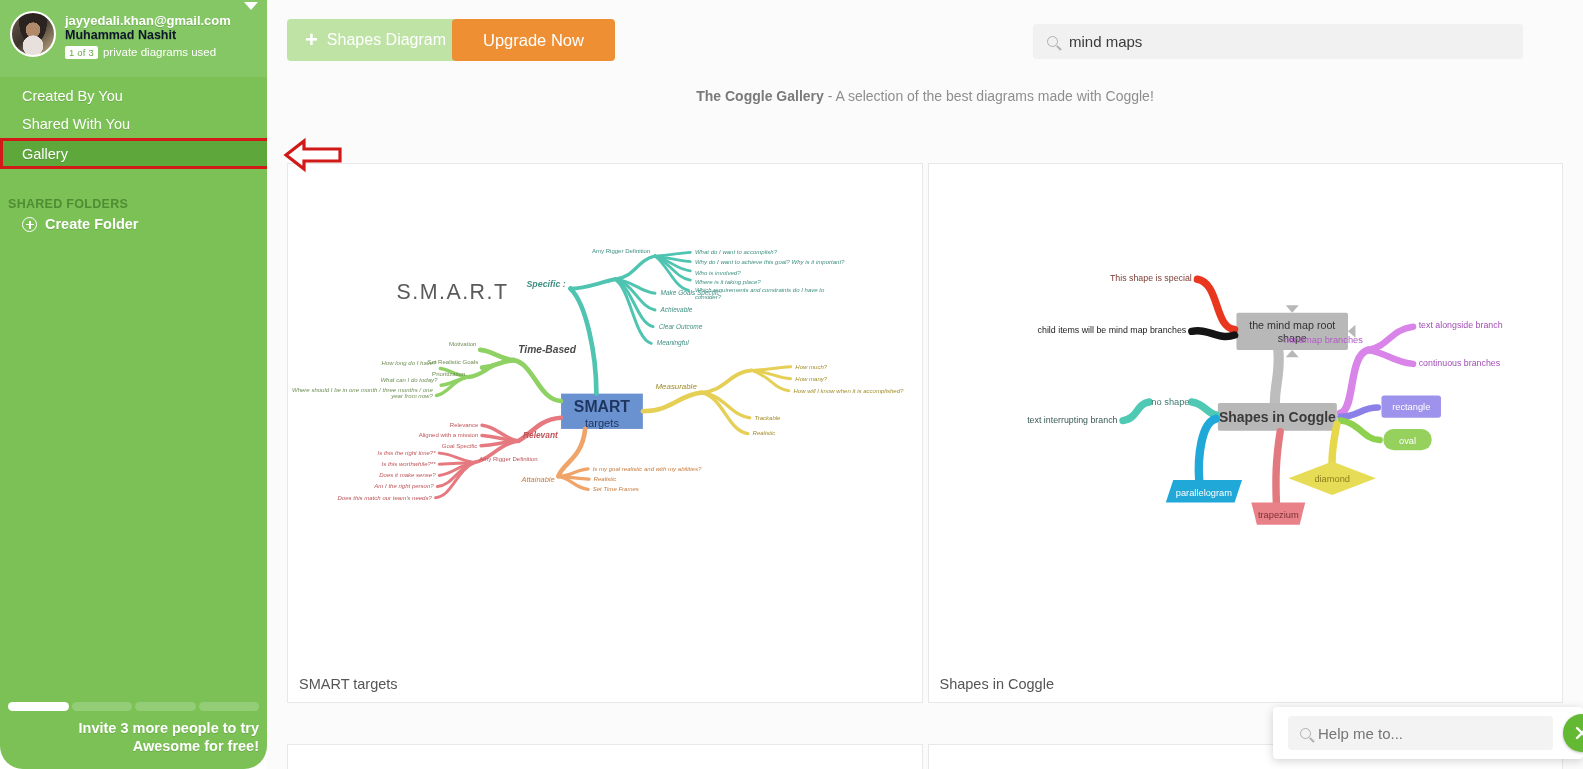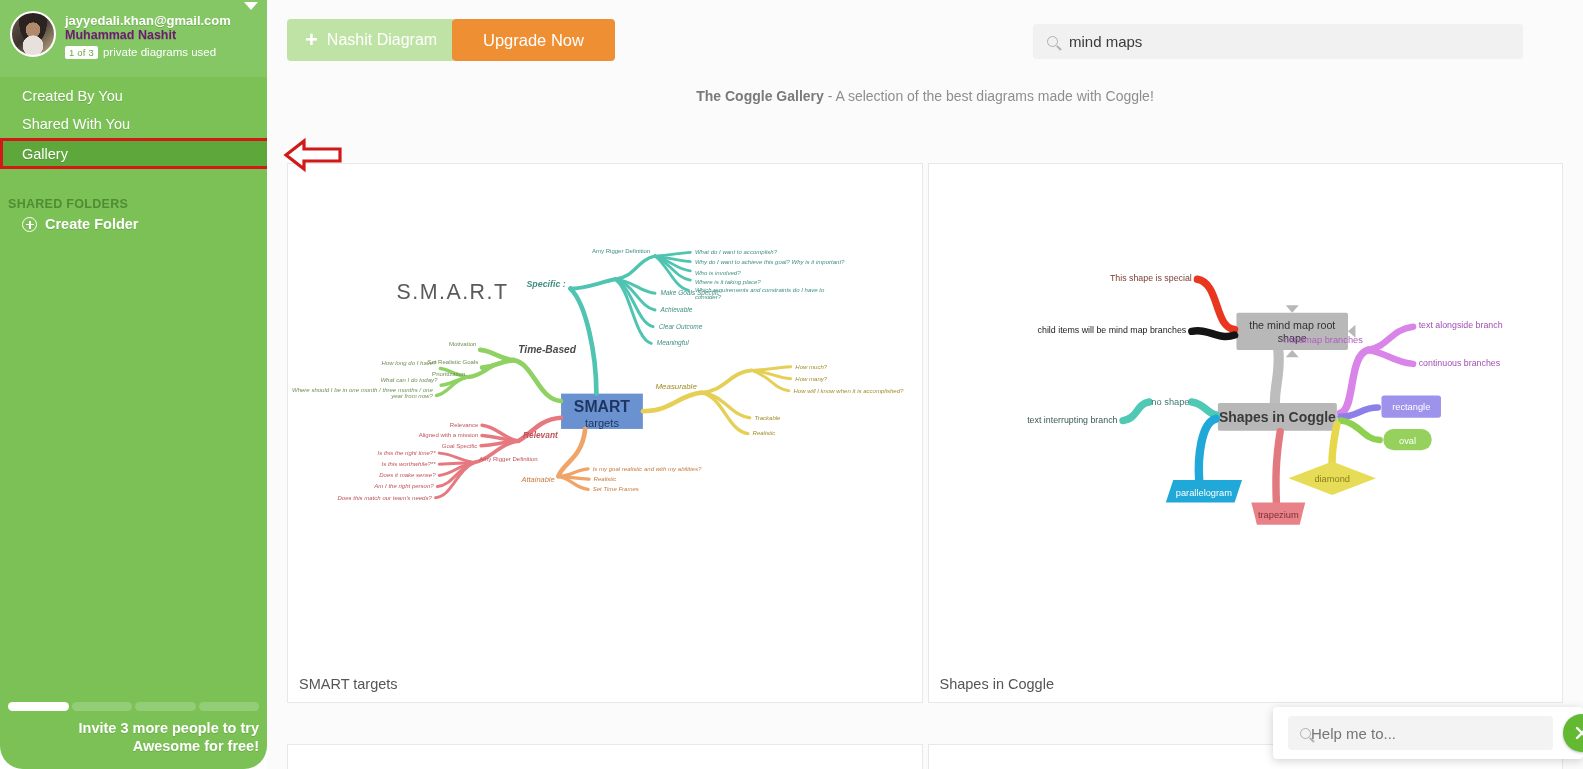--- a/index.html
+++ b/index.html
@@ -31,21 +31,21 @@
       radial-gradient(ellipse at 50% 22%, #2a2320 0 46%, rgba(0,0,0,0) 47%),
       linear-gradient(135deg,#6b5a4c 0%,#3b332c 45%,#c8b18a 100%);
     overflow:hidden;
   }
   #account-text{ margin-left:9px; padding-top:5px; line-height:1.18; }
   #account-email{
     color:#ffffff; font-size:13px; font-weight:bold;
     text-shadow:0 1px 0 rgba(0,0,0,.15);
   }
   #account-name{
-    color:#701a75; font-size:12.5px; font-weight:bold;
+    color:#0f172a; font-size:12.5px; font-weight:bold;
     text-shadow:0 1px 0 rgba(0,0,0,.15);
   }
   #quota-row{ margin-top:3px; display:flex; align-items:center; }
   #quota-badge{
     background:#ffffff; color:#6aa746; font-size:9.5px; font-weight:normal;
     border-radius:2px; padding:1px 4px; letter-spacing:.2px;
   }
   #quota-text{ color:#ffffff; font-size:11.5px; margin-left:5px; }
   #account-caret{
     position:absolute; right:9px; top:2px;
@@ -155,21 +155,21 @@
     position:absolute; right:0px; bottom:10px; width:310px; height:52px;
     background:#ffffff; border-radius:4px; box-shadow:0 2px 10px rgba(0,0,0,.18);
     display:flex; align-items:center; padding-left:15px;
   }
   #help-input{
     border:none;background:#f3f3f3;outline:none;margin-left:0;
     font-size:15px;font-family:inherit;color:#9a9a9a;
   }
   #help-field{
     display:flex;align-items:center;background:#f3f3f3;border-radius:4px;
-    height:34px;width:265px;padding-left:12px;
+    height:34px;width:265px;padding-left:12px;gap:7px;
   }
   #help-close{
     position:absolute; right:-18px; top:7px; width:38px;height:38px;border-radius:50%;
     background:#63b932; display:flex;align-items:center;justify-content:center;
     cursor:pointer; box-shadow:0 1px 3px rgba(0,0,0,.25);
   }
   #help-close svg{ display:block; }
 
   svg.mm{ display:block; width:100%; height:100%; }
   .lbl{ font-family:"Liberation Sans", sans-serif; }
@@ -215,21 +215,21 @@
     </div>
     <div id="invite-text">Invite 3 more people to try Awesome for free!</div>
   </div>
 </div>
 
 <div id="main">
 
   <div id="toolbar">
     <button id="btn-create">
       <span class="plus">+</span>
-      <span>Nashit Diagram</span>
+      <span>Shapes Diagram</span>
     </button>
     <button id="btn-upgrade">Upgrade Now</button>
 
     <div id="search-wrap">
       <span class="mag"></span>
       <input id="search-input" type="text" value="mind maps" style="">
     </div>
   </div>
 
   <div id="gallery-banner">

